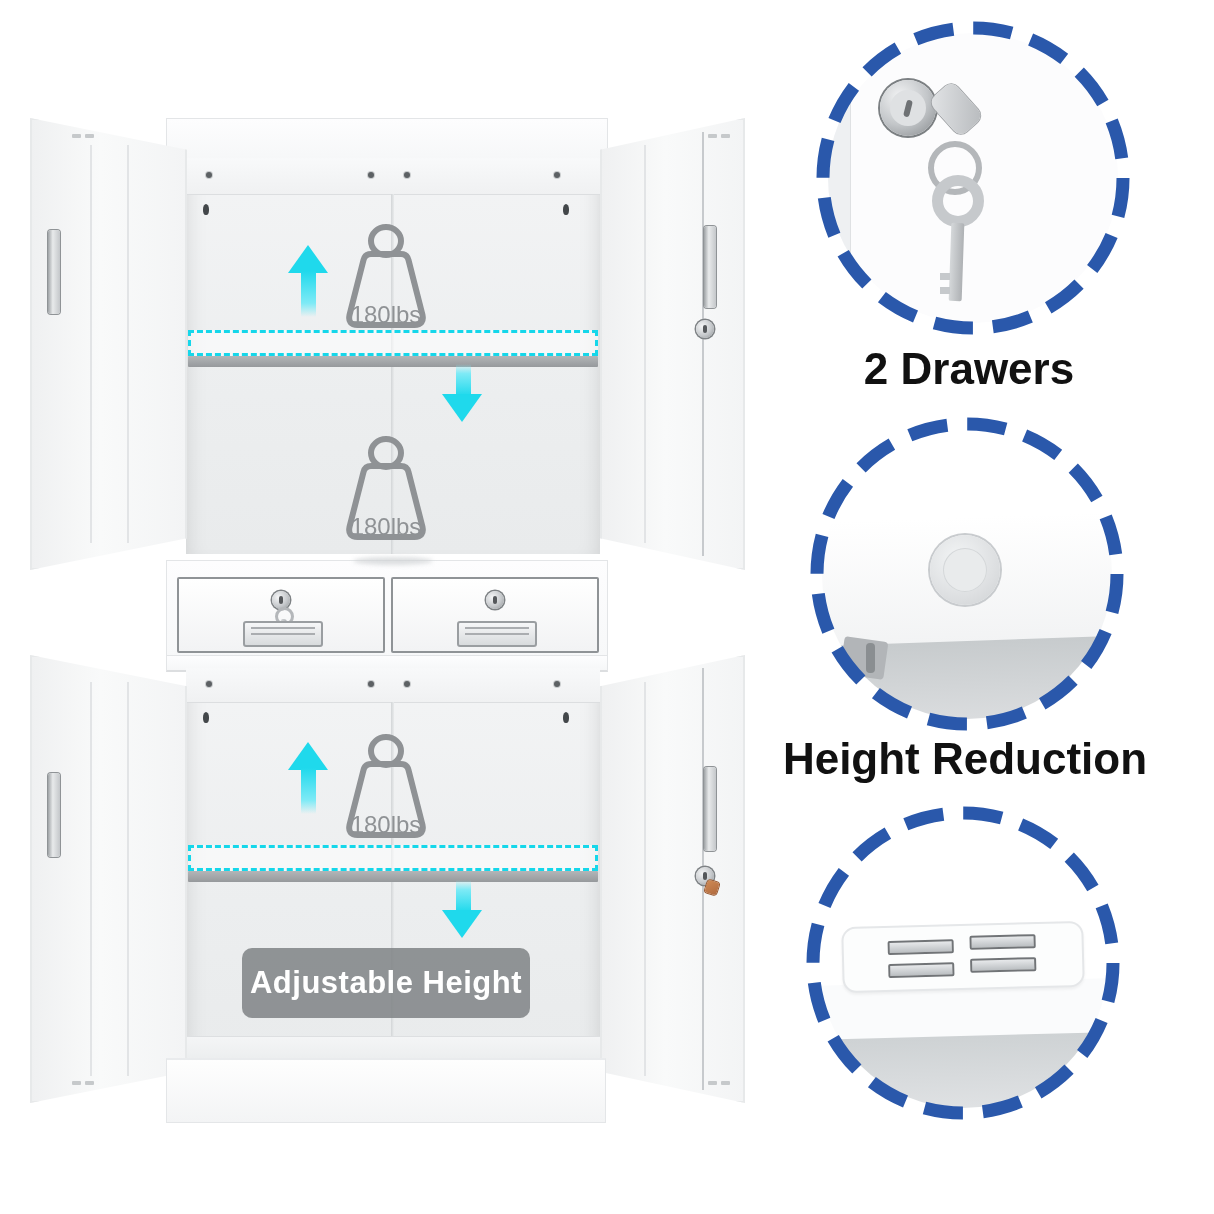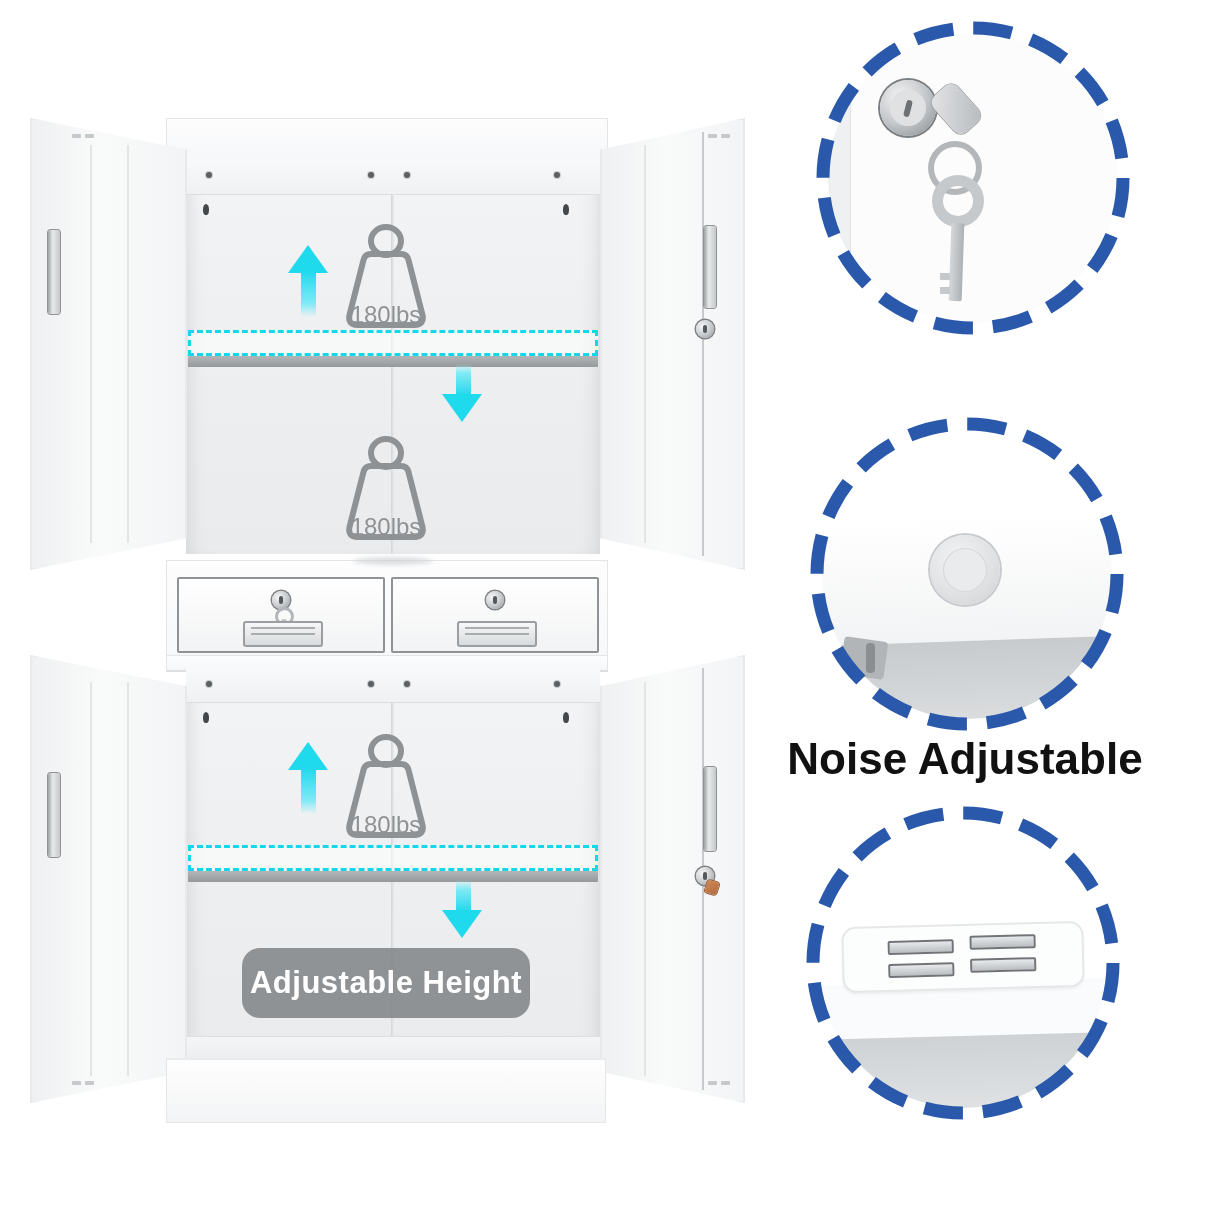--- a/index.html
+++ b/index.html
@@ -151,21 +151,21 @@
         <path d="M35 30 h30 q6 0 7.5 6 l14 55 q2 10 -8 10 H21.5 q-10 0 -8 -10 l14 -55 q1.5 -6 7.5 -6 z" fill="rgba(255,255,255,0)" stroke="#8f9295" stroke-width="6" stroke-linejoin="round"></path>
         <text x="50" y="99" text-anchor="middle" font-size="24" fill="#8f9295" font-family="Liberation Sans, sans-serif">180lbs</text>
       </svg>
 
       <div class="abs shelf-hl" style="left:2px;top:177px;width:404px;height:20px;"></div>
       <div class="abs shelf-edge" style="left:2px;top:203px;width:410px;height:11px;"></div>
 
       <div class="abs a-shaft-dn" style="left:270px;top:212px;height:32px;"></div>
       <div class="abs a-head-dn" style="left:256px;top:242px;"></div>
 
-      <div class="abs" style="left:56px;top:280px;width:288px;height:70px;border-radius:18px;background:rgba(127,130,133,.85);display:flex;align-items:center;justify-content:center;">
+      <div class="abs" style="left:56px;top:280px;width:288px;height:70px;border-radius:10px;background:rgba(127,130,133,.85);display:flex;align-items:center;justify-content:center;">
         <span style="color:#ffffff;font-weight:700;font-size:31px;letter-spacing:.5px;">Adjustable Height</span>
       </div>
 
       <div class="abs floor" style="left:0;top:368px;width:414px;height:22px;"></div>
     </div>
 
     <div class="abs door door-l" style="left:30px;top:655px;width:157px;height:448px;">
       <div class="abs panel-line" style="left:38%;"></div>
       <div class="abs panel-line" style="left:62%;"></div>
       <div class="abs handle-v" style="left:18px;top:118px;height:84px;"></div>
@@ -193,36 +193,37 @@
       <div class="abs" style="left:112px;top:52px;width:32px;height:48px;border-radius:9px;background:linear-gradient(135deg,#e3e5e7,#b7babd);box-shadow:0 0 0 1px #a2a5a8;transform:rotate(-42deg);"></div>
       <div class="abs keyring" style="left:100px;top:108px;width:42px;height:42px;border-width:6px;"></div>
       <div class="abs" style="left:104px;top:142px;width:52px;height:52px;border-radius:50%;border:11px solid #c6c9cc;box-sizing:border-box;background:transparent;"></div>
       <div class="abs keyblade" style="left:122px;top:190px;width:13px;height:78px;transform:rotate(2deg);"></div>
       <div class="abs" style="left:112px;top:240px;width:10px;height:7px;background:#c6c9cc;box-shadow:0 14px 0 #c6c9cc;"></div>
     </div>
     <svg class="abs" width="326" height="326" viewBox="0 0 326 326" style="left:0;top:0;">
       <circle cx="163" cy="163" r="150" fill="none" stroke="#2a58ab" stroke-width="13" stroke-dasharray="38.9 20"></circle>
     </svg>
   </div>
+  <div class="abs callout-label" style="left:969px;top:344px;font-size:44px;">2 Drawers</div>
 
   <div class="abs" style="left:804px;top:411px;width:326px;height:326px;">
     <div class="abs photo" style="left:18px;top:18px;width:290px;height:290px;background:#ffffff;">
       <div class="abs slab" style="left:-10px;top:88px;width:310px;height:128px;transform:rotate(-2deg);"></div>
       <div class="abs" style="left:-10px;top:212px;width:310px;height:86px;background:linear-gradient(180deg,#c7cbcd,#dcdee0);transform:rotate(-2deg);"></div>
       <div class="abs" style="left:20px;top:210px;width:44px;height:38px;background:#b2b5b8;border-radius:4px;transform:rotate(8deg);"></div>
       <div class="abs" style="left:44px;top:214px;width:9px;height:30px;background:#8a8e91;border-radius:4px;"></div>
       <div class="abs bumper" style="left:108px;top:106px;width:70px;height:70px;">
           <i></i>
         </div>
     </div>
     <svg class="abs" width="326" height="326" viewBox="0 0 326 326" style="left:0;top:0;">
       <circle cx="163" cy="163" r="150" fill="none" stroke="#2a58ab" stroke-width="13" stroke-dasharray="38.9 20"></circle>
     </svg>
   </div>
-  <div class="abs callout-label" style="left:965px;top:734px;font-size:44px;">Noise Adjustable</div>
+  <div class="abs callout-label" style="left:965px;top:734px;font-size:44px;">Height Reduction</div>
 
   <div class="abs" style="left:800px;top:800px;width:326px;height:326px;">
     <div class="abs photo" style="left:18px;top:18px;width:290px;height:290px;background:#ffffff;">
       <div class="abs" style="left:0;top:164px;width:290px;height:58px;background:#fafbfc;transform:rotate(-1.5deg);"></div>
       <div class="abs" style="left:0;top:218px;width:290px;height:80px;background:linear-gradient(180deg,#ced2d4,#e1e3e5);transform:rotate(-1.5deg);"></div>
       <div class="abs plate" style="left:24px;top:106px;width:238px;height:62px;transform:rotate(-1.5deg);">
         <div class="abs strip" style="left:44px;top:13px;width:62px;height:10px;"></div>
         <div class="abs strip" style="left:126px;top:10px;width:62px;height:10px;"></div>
         <div class="abs strip" style="left:44px;top:36px;width:62px;height:10px;"></div>
         <div class="abs strip" style="left:126px;top:33px;width:62px;height:10px;"></div>

